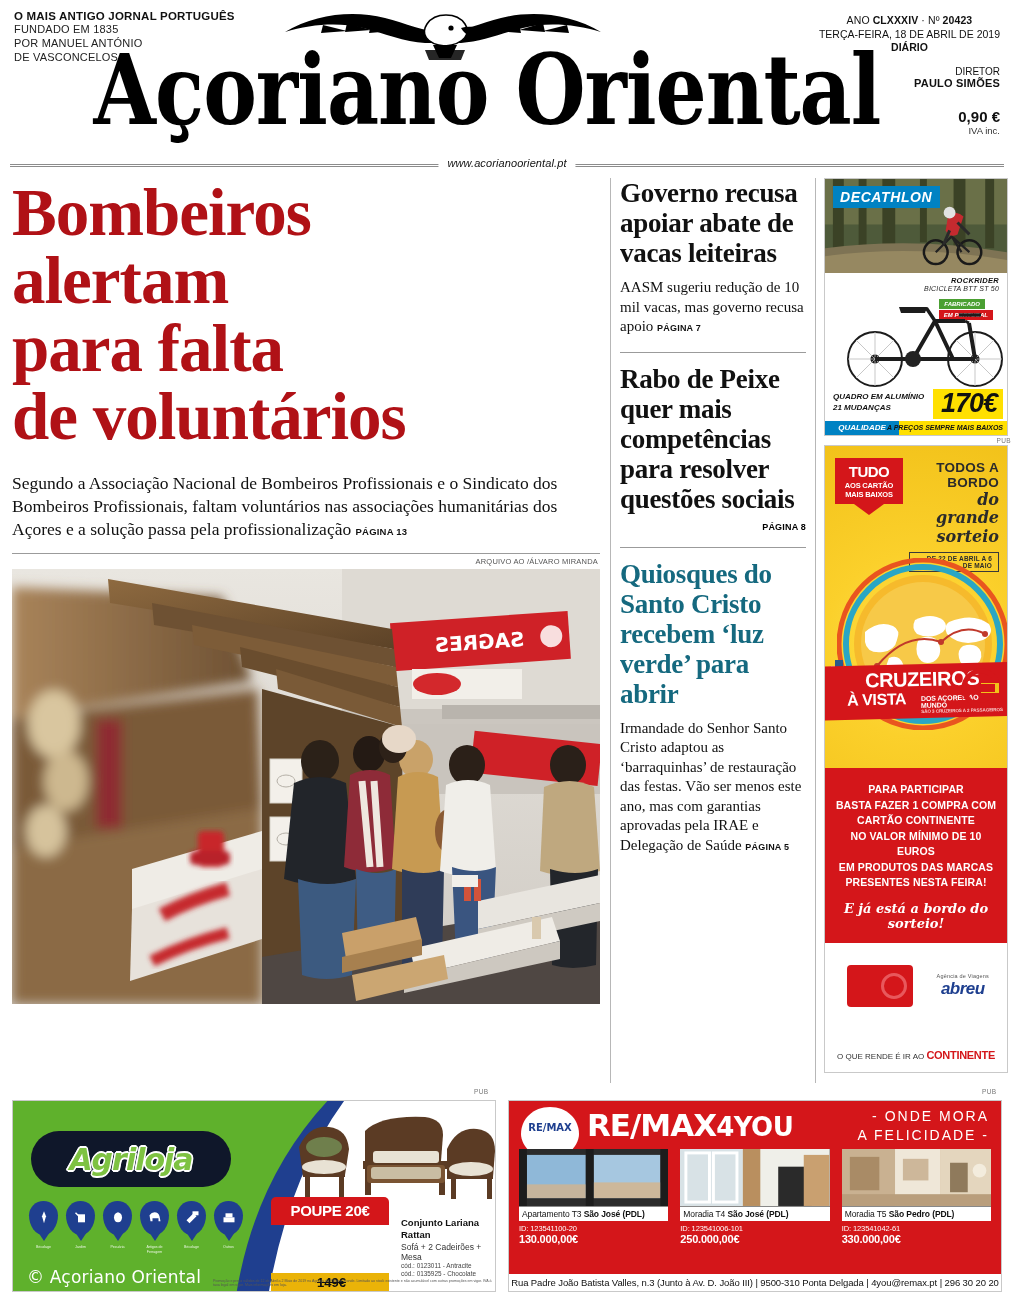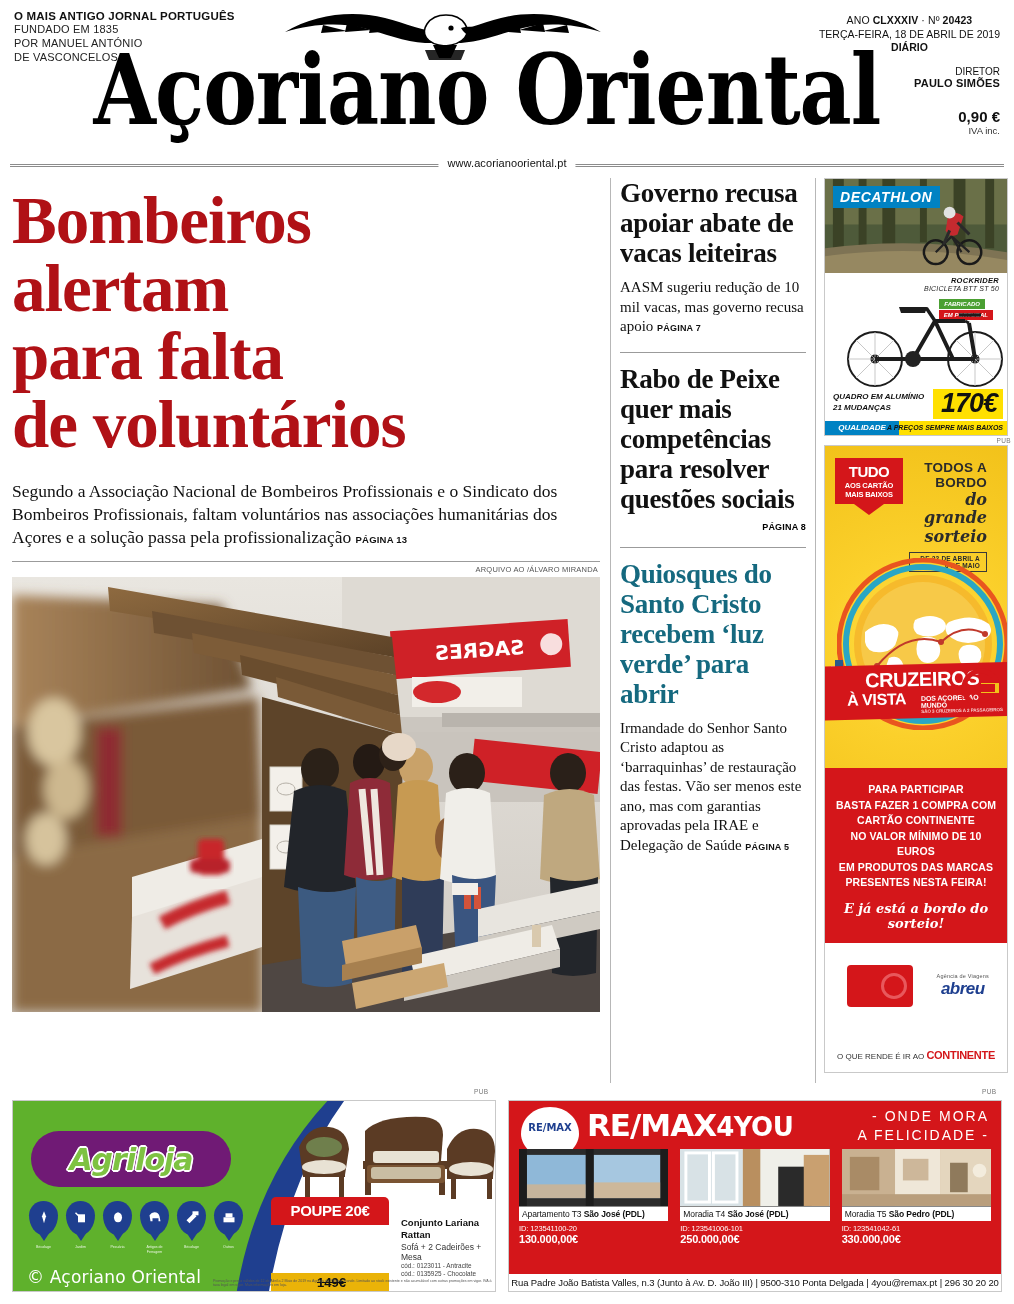--- a/index.html
+++ b/index.html
@@ -42,21 +42,21 @@
     color:#000;
     line-height:104px;
     text-align:center;
     white-space:nowrap;
     transform:scaleY(1.22) scaleX(1.02);
     transform-origin:center top;
   }
   .eagle { position:absolute; left:275px; top:2px; width:340px; height:72px; }
 
   
-  .urlbar { position:absolute; top:155px; left:0; width:1014px; height:20px; }
+  .urlbar { position:absolute; top:155px; left:0; width:1014px; height:20px;font-style:italic; }
   .urlbar .rule { position:absolute; top:9px; left:10px; right:10px; height:3px;
      border-top:1px solid #8c8c8c; border-bottom:1px solid #8c8c8c; }
   .urlbar .u-text {
     position:absolute; left:50%; transform:translateX(-50%); top:2px;
     background:#fff; padding:0 9px; font-size:11px; color:#111; letter-spacing:.1px;
   }
 
   
   .cols { position:absolute; top:178px; left:0; width:1014px; height:905px; }
   .col-main { position:absolute; left:12px; top:0; width:588px; height:905px; }
@@ -66,21 +66,20 @@
               border-left:1px solid #b7b7b7; }
 
   
   .lead-h {
     font-family:"Liberation Serif", serif;
     font-weight:bold;
     color:#b01116;
     font-size:67px;
     line-height:68px;
     letter-spacing:-1px;
-    margin-top:8px;
   }
   .lead-h .ln { display:block; }
   .lead-sub {
     margin-top:22px;
     font-family:"Liberation Serif", serif;
     font-size:17.5px; line-height:23px; color:#111;
   }
   .lead-sub .pag { font-family:"Liberation Sans",sans-serif; font-size:9.5px; font-weight:bold; letter-spacing:.2px;}
   .lead-rule { margin-top:10px; border-top:1px solid #9b9b9b; }
   .credit { text-align:right; font-size:7.5px; color:#555; letter-spacing:.2px; padding:3px 2px 3px 0; }
@@ -135,21 +134,21 @@
   
   .cont { height:628px; }
   .cont-top { position:relative; height:322px; background:
       radial-gradient(circle at 50% 62%, #ffe04a 0%, #fbd02b 42%, #f2c21a 100%); }
   .tudo { position:absolute; left:10px; top:12px; width:68px; }
   .tudo .tbox { background:#d4161a; color:#fff; text-align:center; padding:4px 2px 5px 2px; }
   .tudo .t1 { font-size:15px; font-weight:bold; line-height:19px; letter-spacing:-.5px; }
   .tudo .t2 { font-size:7.5px; font-weight:bold; line-height:9px; letter-spacing:-.2px; }
   .tudo .tri { width:0; height:0; margin:0 auto; border-left:15px solid transparent;
                border-right:15px solid transparent; border-top:11px solid #d4161a; }
-  .cont-head { position:absolute; left:84px; top:14px; right:20px; text-align:right; }
+  .cont-head { position:absolute; left:84px; top:14px; right:8px; text-align:right; }
   .ch1 { font-size:13.5px; font-weight:bold; color:#2b2b2b; letter-spacing:.3px; }
   .ch2 { font-family:"DejaVu Serif", serif; font-style:italic; font-weight:bold;
          font-size:16px; color:#2b2b2b; line-height:18px; margin-top:1px;}
   .ch3 { display:inline-block; margin-top:6px; border:1px solid #3a3a3a; color:#2b2b2b;
          font-size:6.5px; font-weight:bold; padding:2px 6px; letter-spacing:.2px;}
   .globe { position:absolute; left:12px; top:112px; width:172px; height:172px; }
   .cruz-band { position:absolute; left:-4px; top:218px; width:205px; height:54px;
                background:#d4161a; transform:rotate(-1.4deg); }
   .cruz-t1 { position:absolute; left:40px; top:222px; font-size:20px; font-weight:bold;
              color:#fff; letter-spacing:-.4px; transform:rotate(-1.4deg); }
@@ -176,21 +175,21 @@
 
   
   .bottom { position:absolute; top:1088px; left:0; width:1014px; height:216px; }
   .agri { position:absolute; left:12px; top:12px; width:484px; height:192px;
           border:1px solid #c9c9c9; overflow:hidden; background:#fff; }
   .agri-green { position:absolute; left:0; top:0; width:100%; height:100%; background:#5fb12c; }
   .agri-white { position:absolute; right:0; top:0; width:252px; height:192px; background:#fff;
                 clip-path:polygon(36% 0, 100% 0, 100% 100%, 0 100%); }
   .agri-swoosh { position:absolute; left:214px; top:-10px; width:120px; height:212px; }
   .agri-logo { position:absolute; left:18px; top:30px; width:200px; height:56px;
-               background:#701a75; border-radius:28px; }
+               background:#0f172a; border-radius:28px; }
   .agri-logo span { position:absolute; inset:0; display:flex; align-items:center; justify-content:center;
                color:#7ec242; font-family:"DejaVu Sans", sans-serif; font-weight:bold;
                font-size:30px; font-style:italic; letter-spacing:-1px;
                text-shadow:0 0 0 #fff, 1.6px 0 0 #fff, -1.6px 0 0 #fff, 0 1.6px 0 #fff, 0 -1.6px 0 #fff,
                            1.2px 1.2px 0 #fff, -1.2px 1.2px 0 #fff, 1.2px -1.2px 0 #fff, -1.2px -1.2px 0 #fff; }
   .agri-icons { position:absolute; left:16px; top:100px; display:flex; gap:8px; }
   .ai { width:29px; }
   .ai .pin { width:29px; height:34px; background:#1f3f8f;
              border-radius:50% 50% 50% 50% / 42% 42% 58% 58%; position:relative; }
   .ai .pin:after { content:""; position:absolute; left:50%; bottom:-6px; transform:translateX(-50%);

